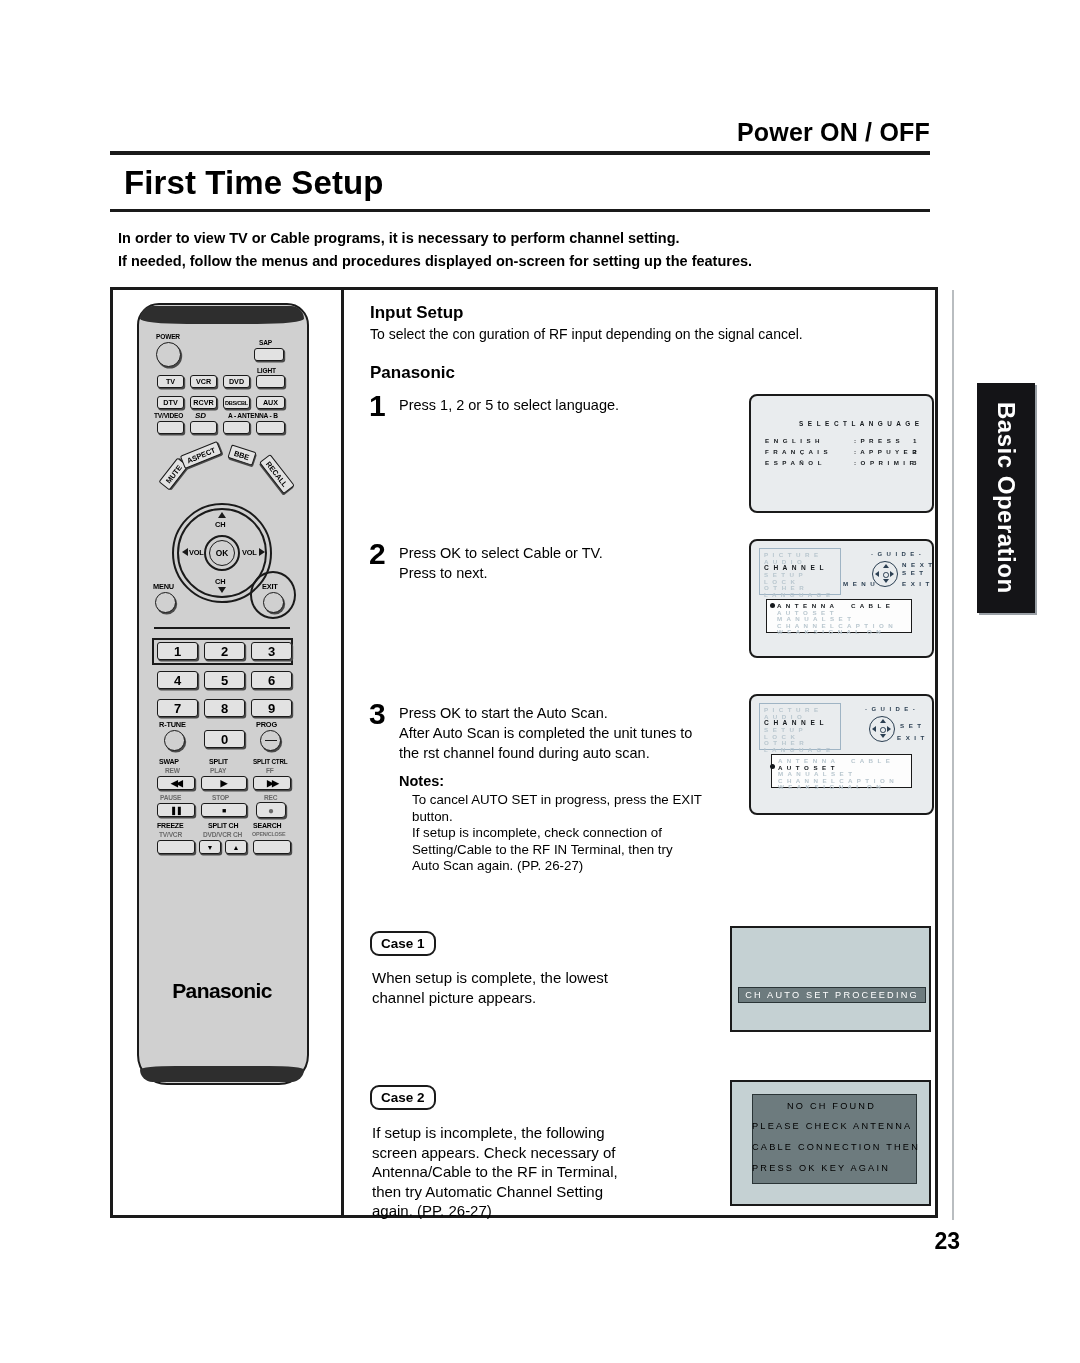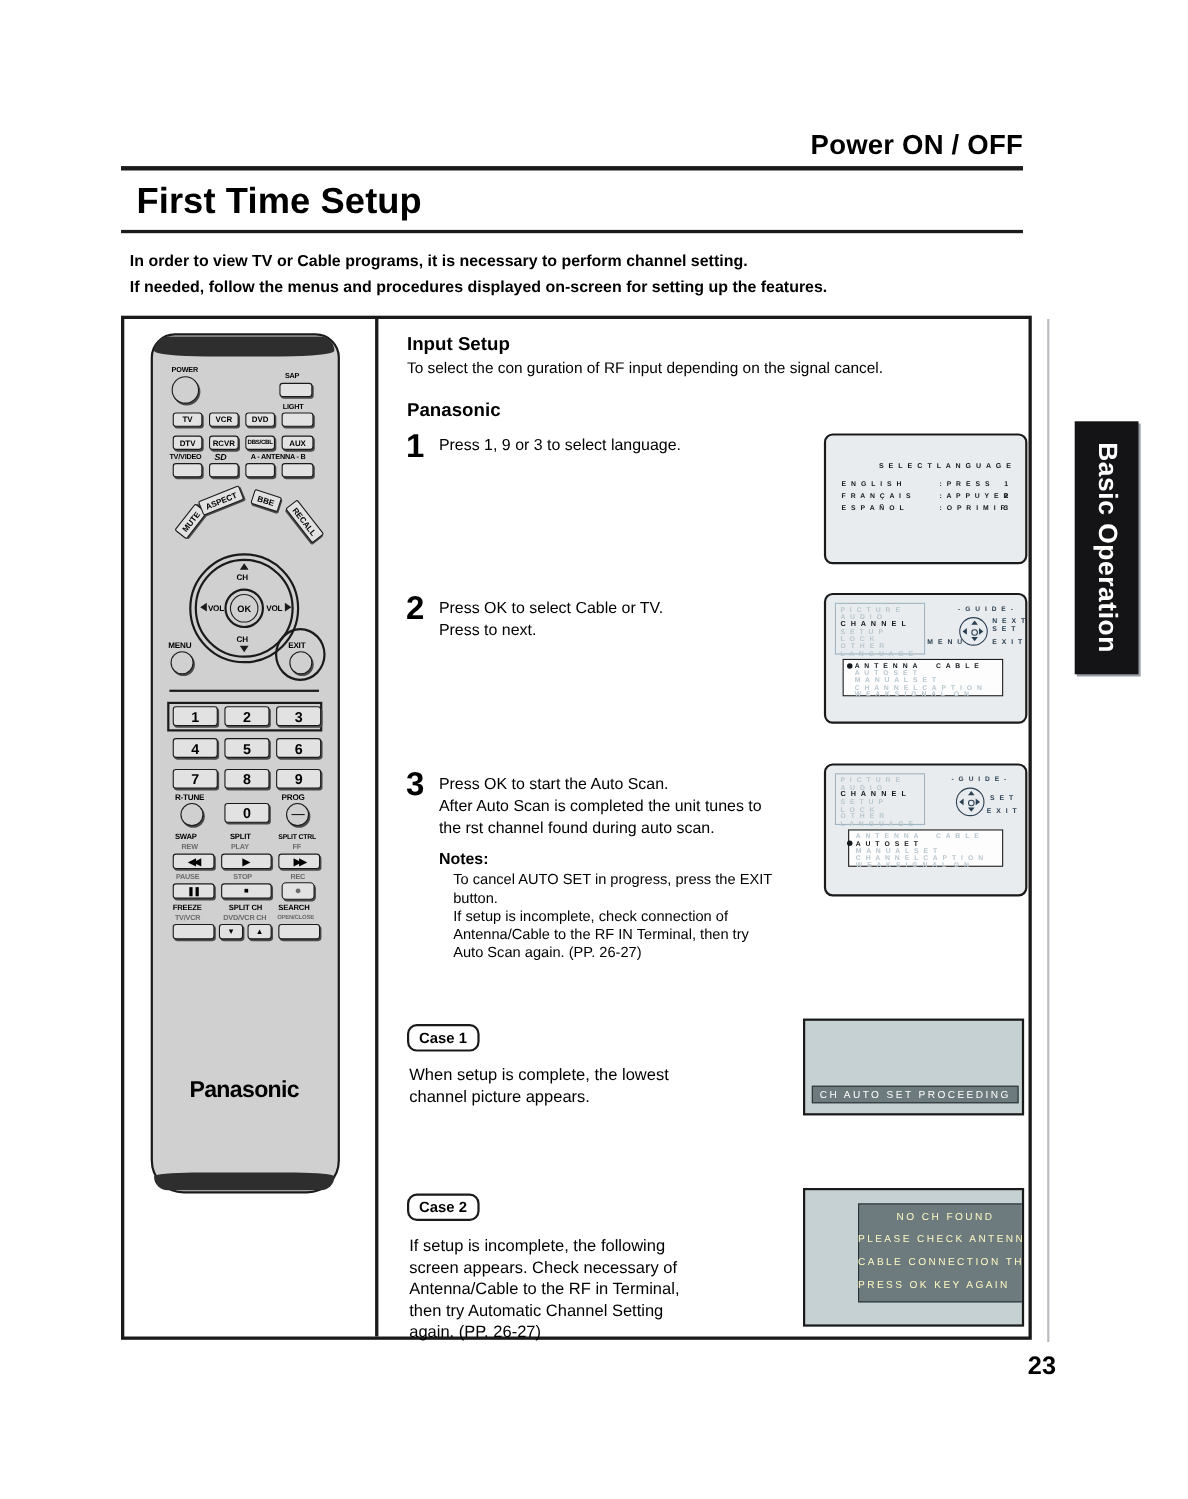--- a/index.html
+++ b/index.html
@@ -202,22 +202,21 @@
     border: 1.5px solid #2a3436;
     color: #ffffff;
     font-size: 9.2px; letter-spacing: 2.2px;
     display: flex; align-items: center; justify-content: center;
     box-sizing: border-box;
   }
   .case2-panel {
     position: absolute;
     background: #6d7b7e; border: 1.5px solid #2a3436;
     box-sizing: border-box;
-    color: #fef9c3;
-    margin-left: 28px;
+    color: #000000;
   }
   .case2-line {
     position: absolute; font-size: 9.2px; letter-spacing: 2.2px;
     white-space: nowrap;
   }
 
   .case-tag {
     position: absolute;
     border: 2px solid #1a1a1a; border-radius: 9px;
     font-size: 13.5px; font-weight: bold;
@@ -258,21 +257,21 @@
 
     <div style="position:absolute;left:13px;top:13px;width:540px;">
       <p class="sec-h">Input Setup</p>
       <p class="sec-p">To select the con guration of RF input depending on the signal cancel.</p>
     </div>
     <p class="sec-h" style="position:absolute;left:13px;top:73px;">Panasonic</p>
 
     <div class="step" style="top:102px;">
       <div class="step-num">1</div>
       <div class="step-body">
-        <div>Press 1, 9 or 3 to select language.</div>
+        <div>Press 1, 2 or 5 to select language.</div>
       </div>
     </div>
 
     <div class="step" style="top:250px;">
       <div class="step-num">2</div>
       <div class="step-body">
         <div>Press OK to select Cable or TV.</div>
         <div>Press    to next.</div>
       </div>
     </div>
@@ -281,21 +280,21 @@
       <div class="step-num">3</div>
       <div class="step-body">
         <div>Press OK to start the Auto Scan.</div>
         <div>After Auto Scan is completed the unit tunes to</div>
         <div>the  rst channel found during auto scan.</div>
         <div class="notes-h">Notes:</div>
         <div class="notes-b">
           <div>To cancel AUTO SET in progress, press the EXIT</div>
           <div>button.</div>
           <div>If setup is incomplete, check connection of</div>
-          <div>Antenna/Cable to the RF IN Terminal, then try</div>
+          <div>Setting/Cable to the RF IN Terminal, then try</div>
           <div>Auto Scan again. (PP. 26-27)</div>
         </div>
       </div>
     </div>
 
     <div class="tvscr" style="left:392px;top:104px;width:185px;height:119px;">
       <div class="osd on" style="left:48px;top:24px;font-size:6.4px;">S E L E C T   L A N G U A G E</div>
       <div class="osd on" style="left:14px;top:41px;">E N G L I S H</div>
       <div class="osd on" style="left:103px;top:41px;">: P R E S S</div>
       <div class="osd on" style="left:162px;top:41px;">1</div>
@@ -371,21 +370,21 @@
       <div class="osd dim" style="left:27px;top:80.5px;">C H A N N E L   C A P T I O N</div>
       <div class="osd dim" style="left:27px;top:87px;">W E A K   S I G N A L</div>
       <div class="osd dim" style="left:116px;top:87px;">O N</div>
     </div>
 
     <div class="case-tag" style="left:13px;top:641px;">Case 1</div>
     <div class="case-text" style="left:15px;top:678px;width:290px;">
       <div>When setup is complete, the lowest</div>
       <div>channel picture appears.</div>
     </div>
-    <div class="case-scr" style="left:373px;top:636px;width:201px;height:88px;">
+    <div class="case-scr" style="left:373px;top:636px;width:201px;height:106px;">
       <div class="case-bar" style="left:6px;top:59px;width:188px;height:16px;">CH AUTO SET PROCEEDING</div>
     </div>
 
     <div class="case-tag" style="left:13px;top:795px;">Case 2</div>
     <div class="case-text" style="left:15px;top:833px;width:300px;">
       <div>If setup is incomplete, the following</div>
       <div>screen appears. Check necessary of</div>
       <div>Antenna/Cable to the RF in Terminal,</div>
       <div>then try Automatic Channel Setting</div>
       <div>again. (PP. 26-27)</div>

